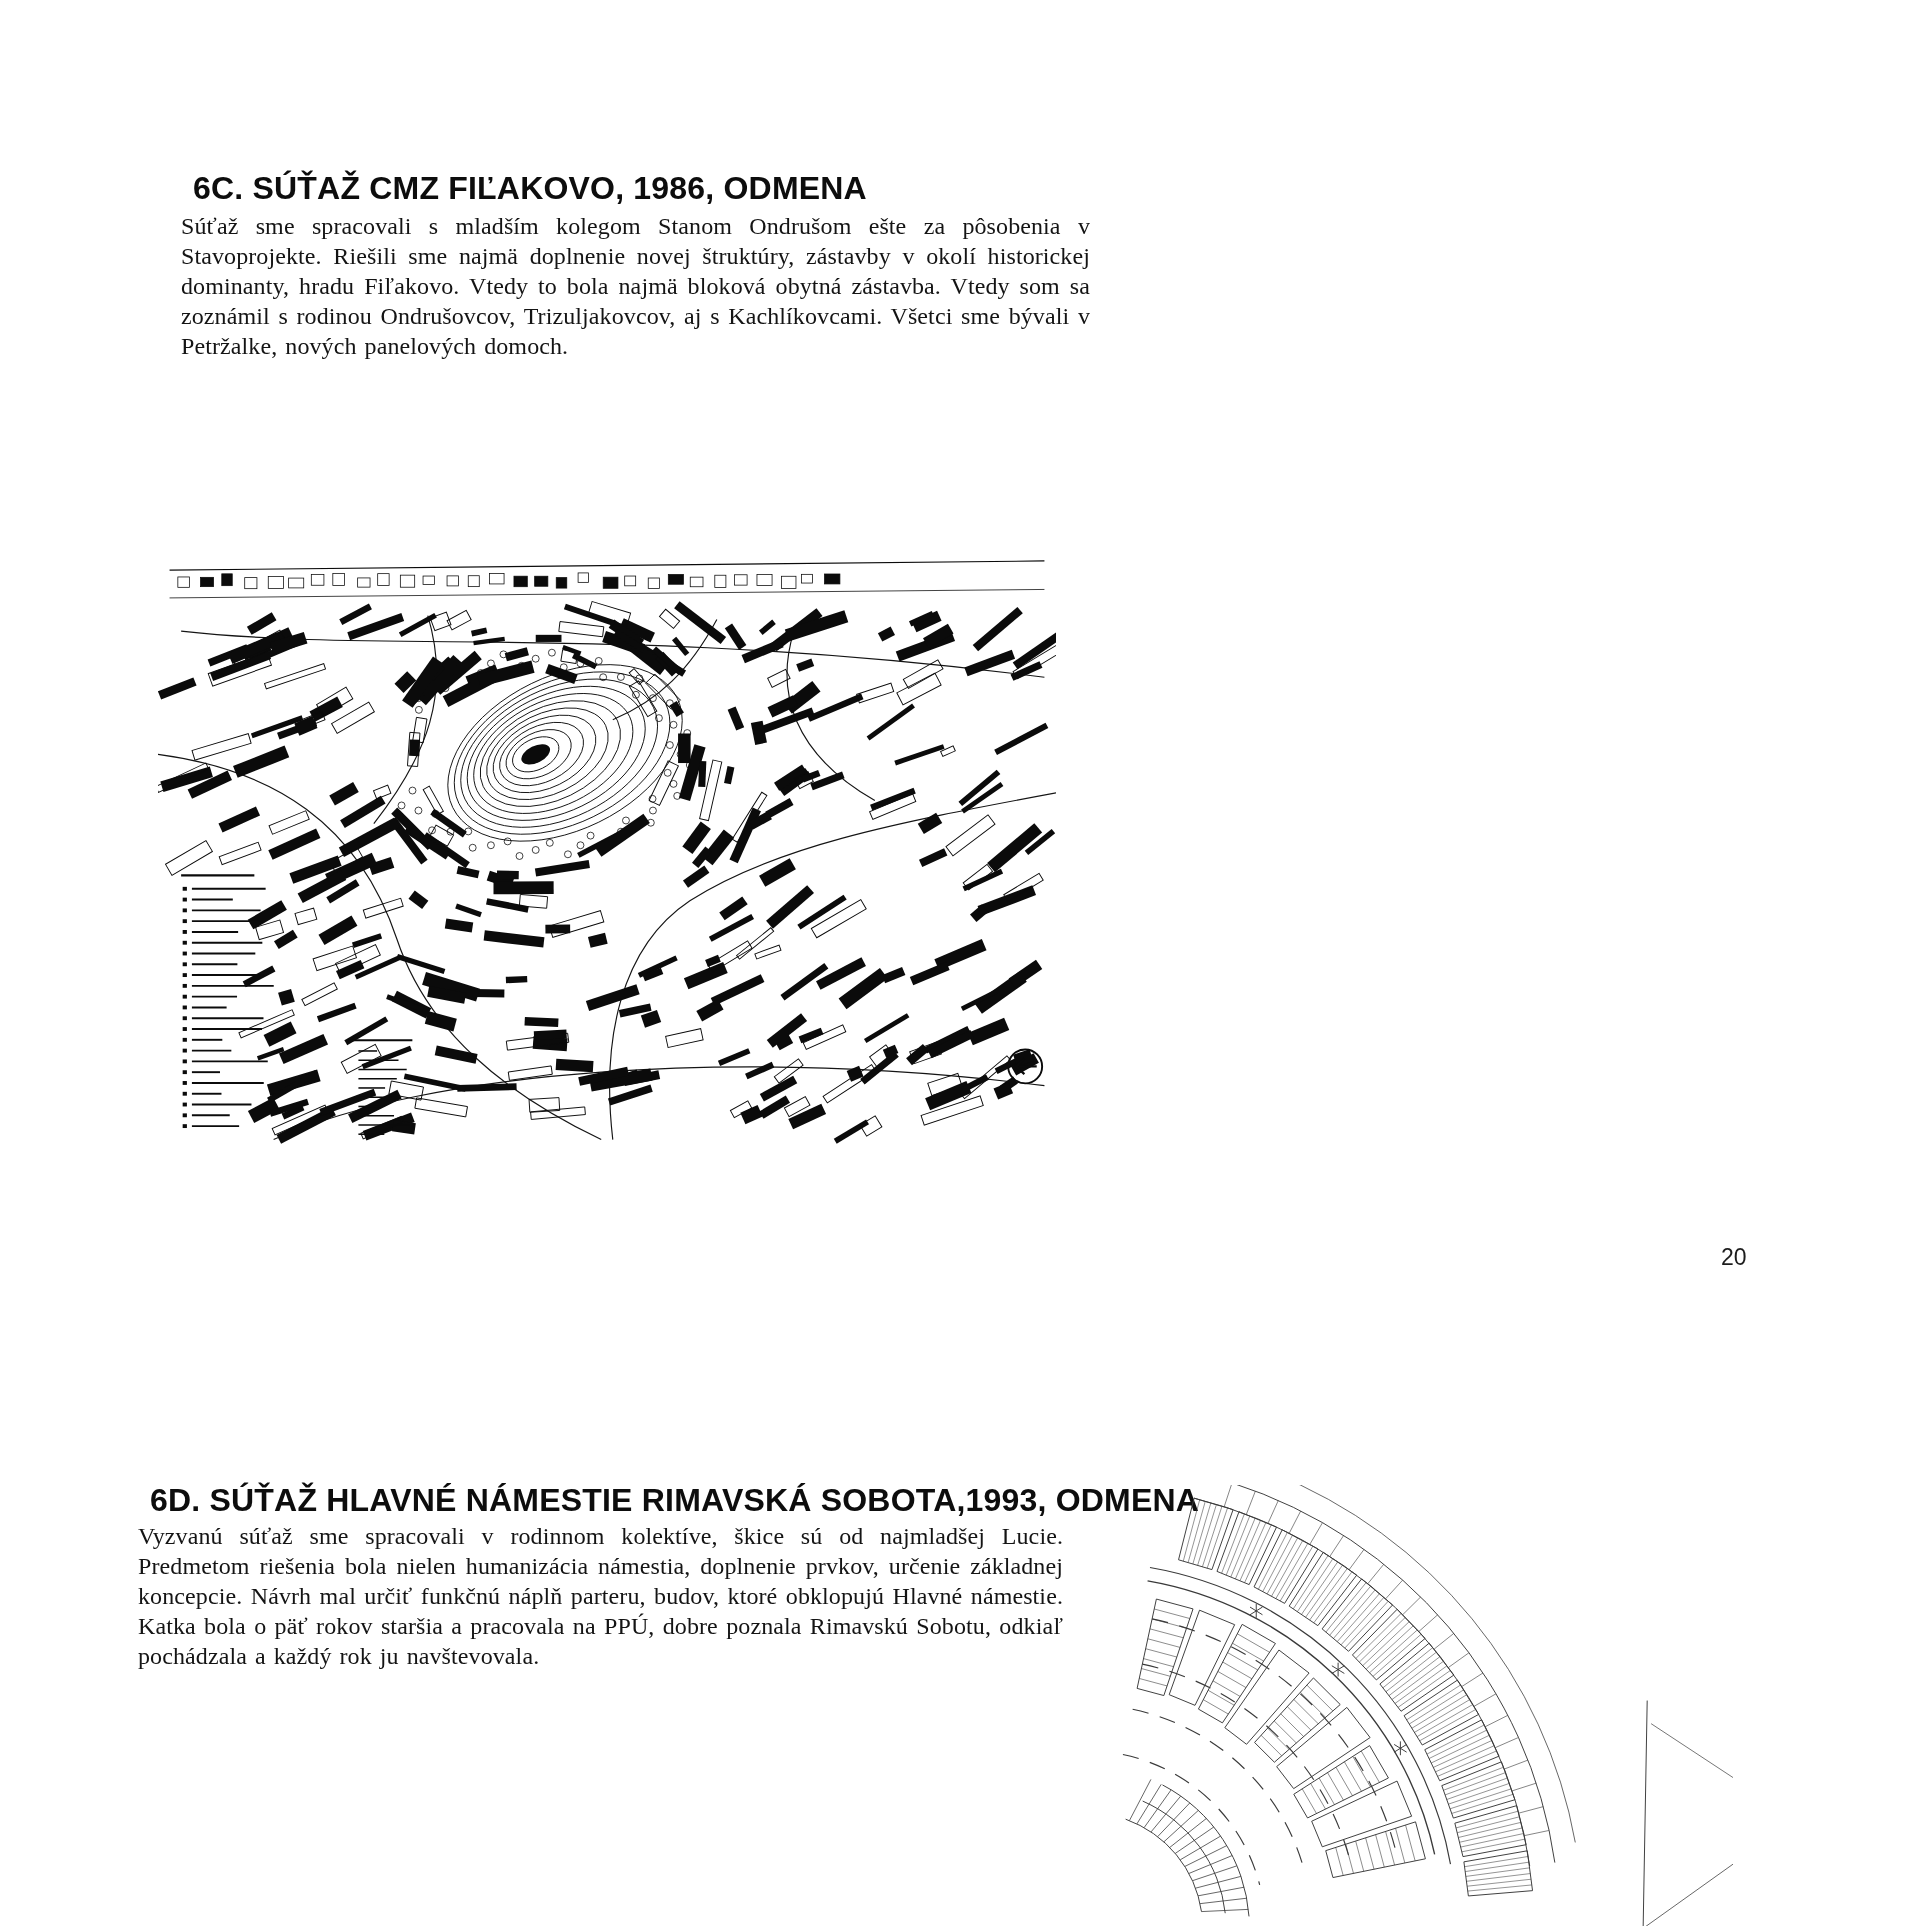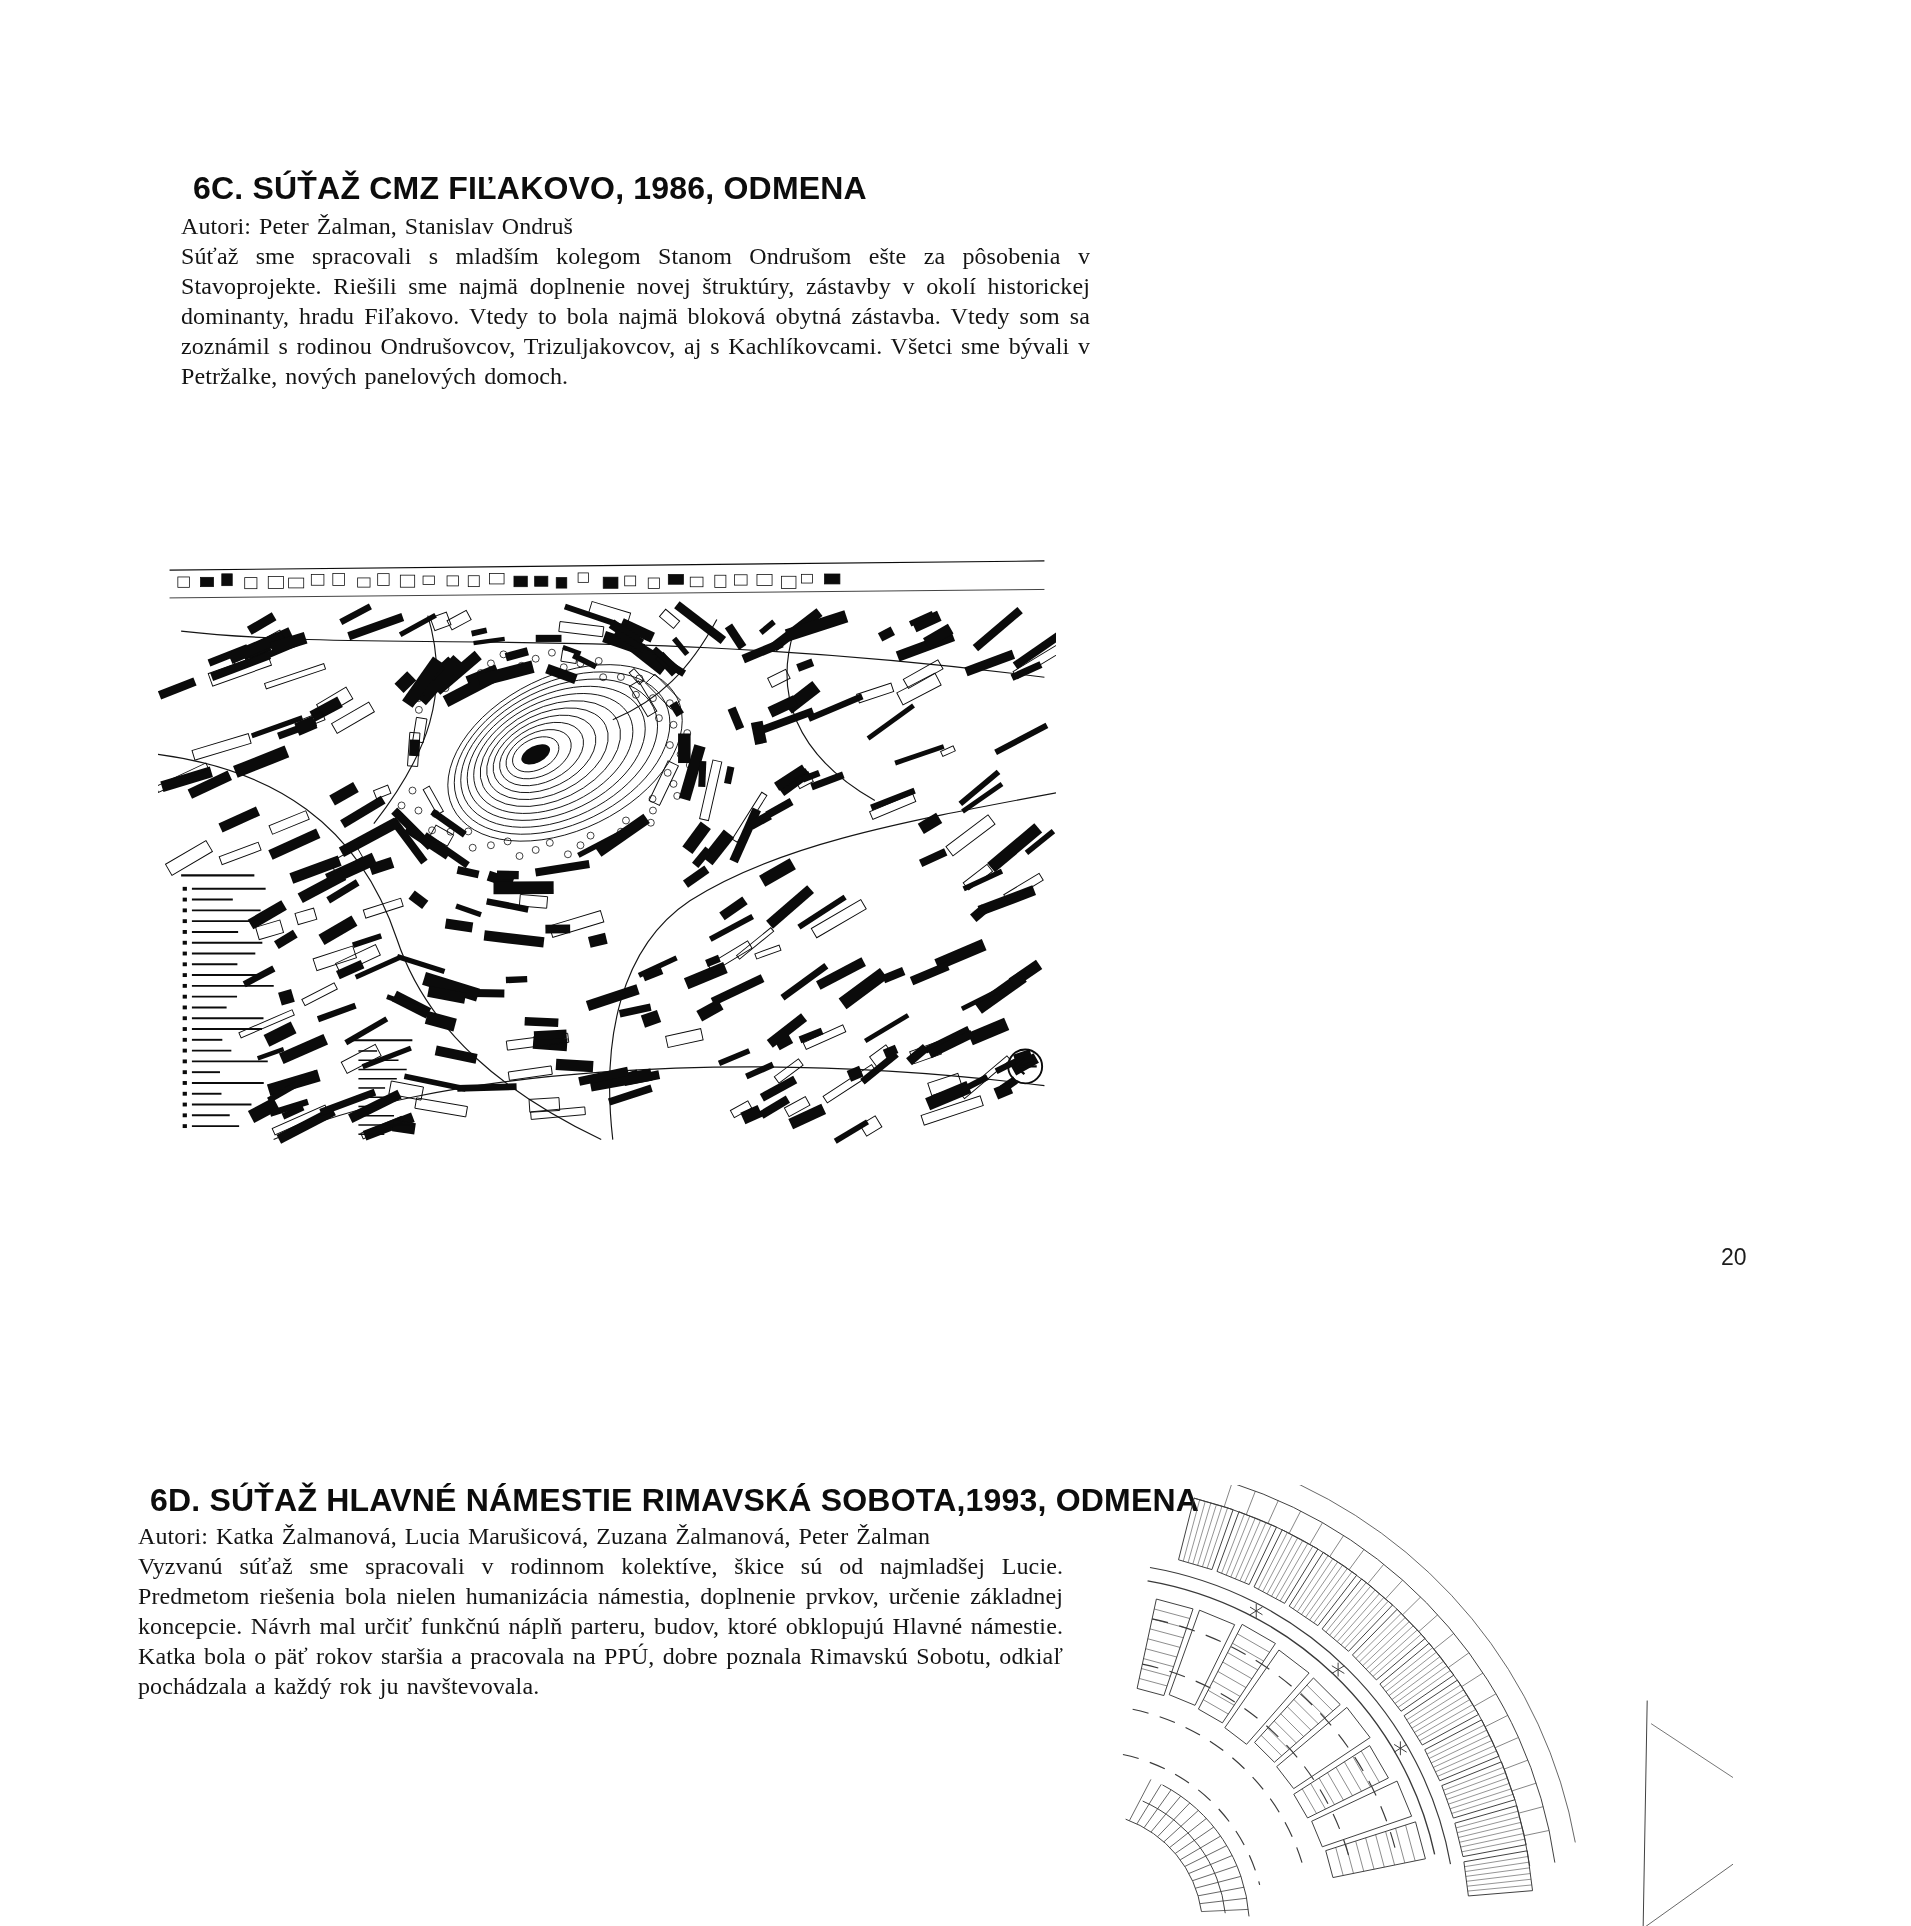--- a/index.html
+++ b/index.html
@@ -17,21 +17,20 @@
 </style>
 </head>
 <body>
 
 <div class="page">
 
   <section>
     <h2 class="heading" style="left:181px;top:158px;">6C. SÚŤAŽ CMZ FIĽAKOVO, 1986, ODMENA</h2>
 
     <div class="textcol" style="left:181px;top:211px;width:909px;">
-      <div class="authors-line">Autori: Peter Žalman, Stanislav Ondruš</div>
       <div class="body-par">Súťaž sme spracovali s mladším kolegom Stanom Ondrušom ešte za pôsobenia v Stavoprojekte. Riešili sme najmä doplnenie novej štruktúry, zástavby v okolí historickej dominanty, hradu Fiľakovo. Vtedy to bola najmä bloková obytná zástavba. Vtedy som sa zoznámil s rodinou Ondrušovcov, Trizuljakovcov, aj s Kachlíkovcami. Všetci sme bývali v Petržalke, nových panelových domoch.</div>
     </div>
 
     <figure class="figure" style="left:158px;top:554px;width:898px;height:601px;">
       <svg id="map1-svg" viewBox="0 0 2330 1560" preserveAspectRatio="none">
           <line x1="30" y1="42" x2="2300" y2="18" stroke="#0b0b0b" stroke-width="3"></line>
           <line x1="30" y1="114" x2="2300" y2="92" stroke="#0b0b0b" stroke-width="2"></line>
           <rect x="51.5" y="59.6" width="29.9" height="26.9" fill="none" stroke="#0b0b0b" stroke-width="2"></rect>
           <rect x="110.5" y="60.6" width="33.5" height="24.1" fill="#0b0b0b" stroke="#0b0b0b" stroke-width="2"></rect>
           <rect x="165.5" y="51.5" width="27.1" height="30.7" fill="#0b0b0b" stroke="#0b0b0b" stroke-width="2"></rect>
@@ -489,21 +488,20 @@
         </svg>
     </figure>
 
     <div class="pagenum" style="left:1721px;top:1244px;">20</div>
   </section>
 
   <section>
     <h2 class="heading" style="left:138px;top:1470px;">6D. SÚŤAŽ HLAVNÉ NÁMESTIE RIMAVSKÁ SOBOTA,1993, ODMENA</h2>
 
     <div class="textcol" style="left:138px;top:1521px;width:925px;">
-      <div class="body-par">Autori: Katka Žalmanová, Lucia Marušicová, Zuzana Žalmanová, Peter Žalman</div>
       <div class="body-par">Vyzvanú súťaž sme spracovali v rodinnom kolektíve, škice sú od najmladšej Lucie. Predmetom riešenia bola nielen humanizácia námestia, doplnenie prvkov, určenie základnej koncepcie. Návrh mal určiť funkčnú náplň parteru, budov, ktoré obklopujú Hlavné námestie. Katka bola o päť rokov staršia a pracovala na PPÚ, dobre poznala Rimavskú Sobotu, odkiaľ pochádzala a každý rok ju navštevovala.</div>
     </div>
 
     <figure class="figure" style="left:1109px;top:1485px;width:624px;height:562px;">
       <svg id="sketch-svg" viewBox="0 0 1600 1460" preserveAspectRatio="none">
           <path d="M35.6,700.1 A460,460 0 0 1 386.3,1038.7" fill="none" stroke="#3a3a3a" stroke-width="3" stroke-dasharray="42 30"></path>
           <path d="M60.6,582.7 A580,580 0 0 1 502.8,1009.7" fill="none" stroke="#3a3a3a" stroke-width="3" stroke-dasharray="42 30"></path>
           <path d="M85.5,465.3 A700,700 0 0 1 619.2,980.7" fill="none" stroke="#3a3a3a" stroke-width="3" stroke-dasharray="42 30"></path>
           <path d="M110.5,347.9 A820,820 0 0 1 735.6,951.6" fill="none" stroke="#3a3a3a" stroke-width="3" stroke-dasharray="42 30"></path>
           <path d="M42.6,868.1 A300,300 0 0 1 237.1,1108.2" fill="none" stroke="#3a3a3a" stroke-width="2.5"></path>

